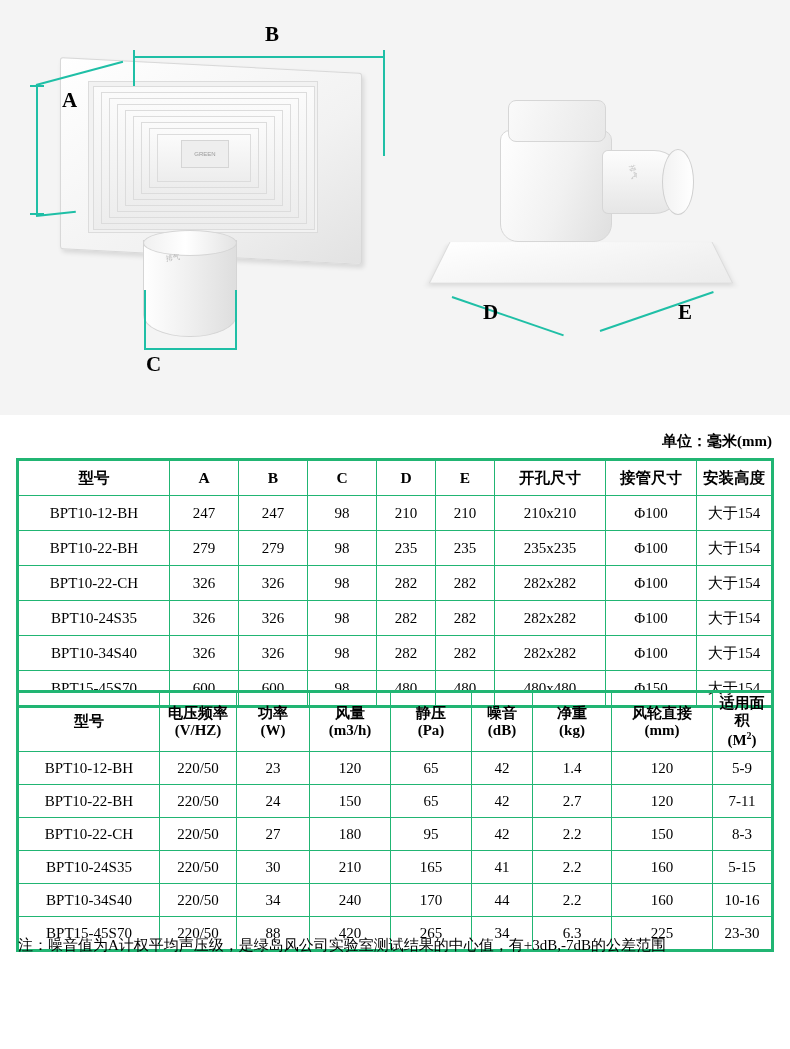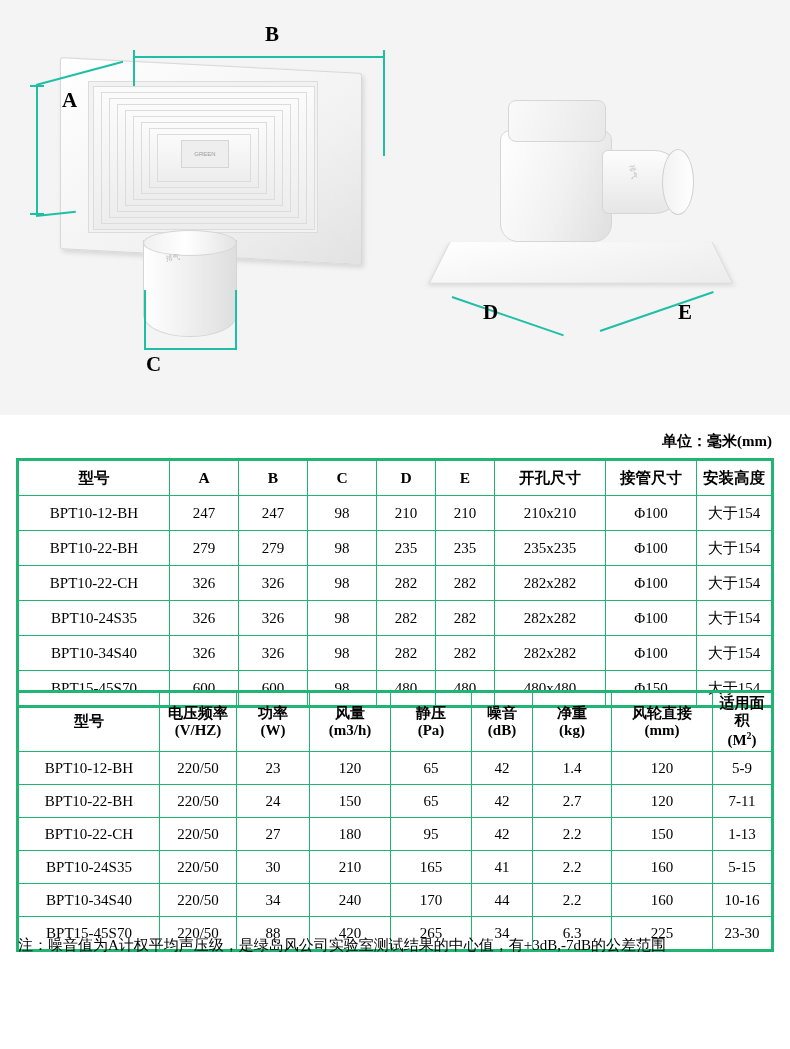--- a/index.html
+++ b/index.html
@@ -433,21 +433,21 @@
     </tr>
     <tr>
       <td class="model-col">BPT10-22-CH</td>
       <td>220/50</td>
       <td>27</td>
       <td>180</td>
       <td>95</td>
       <td>42</td>
       <td>2.2</td>
       <td>150</td>
-      <td>1-13</td>
+      <td>8-3</td>
     </tr>
     <tr>
       <td class="model-col">BPT10-24S35</td>
       <td>220/50</td>
       <td>30</td>
       <td>210</td>
       <td>165</td>
       <td>41</td>
       <td>2.2</td>
       <td>160</td>

